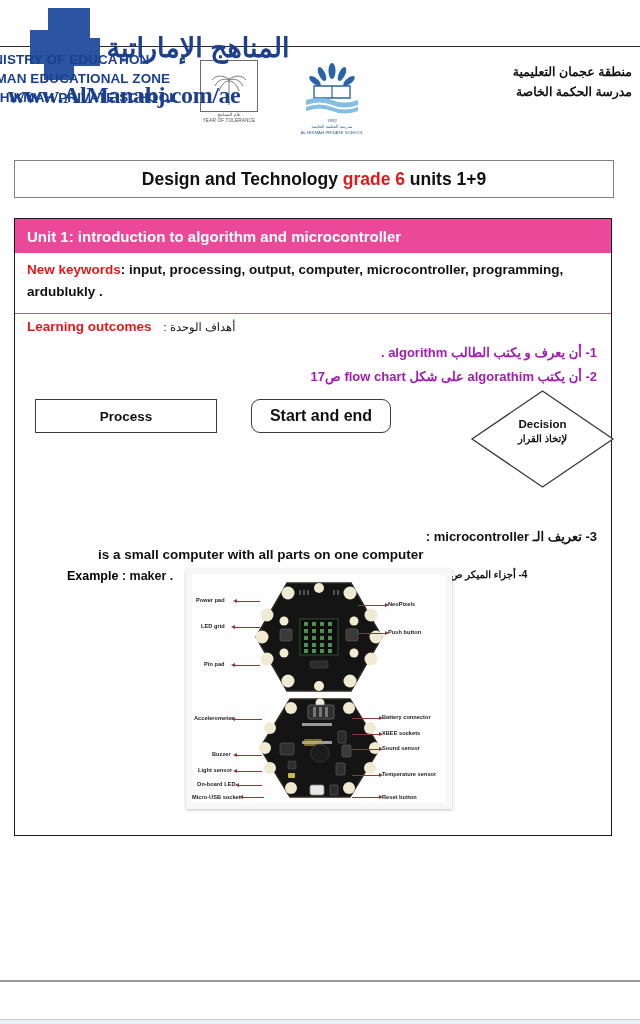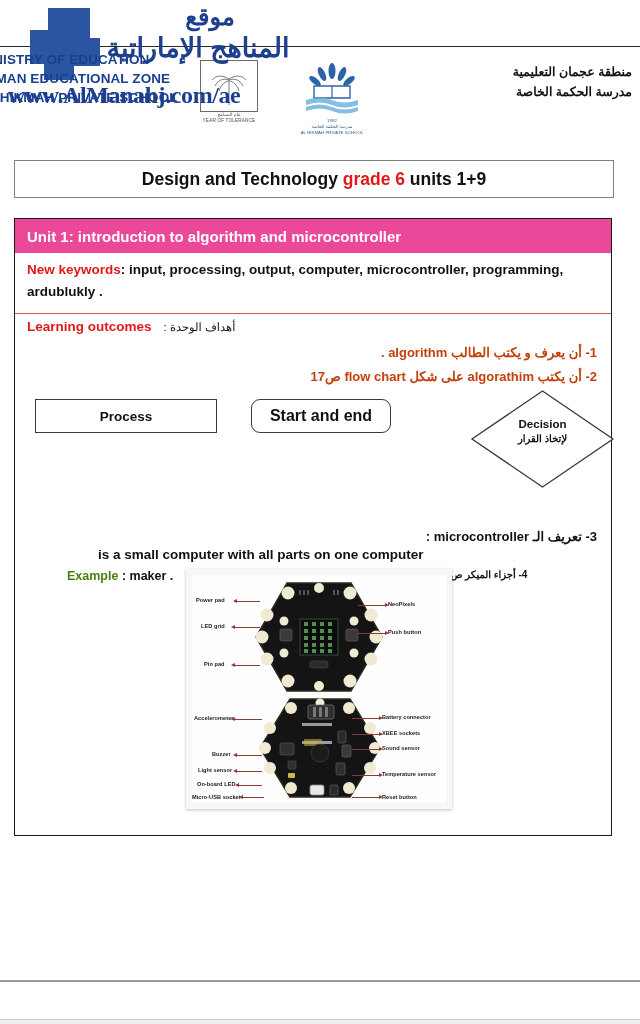--- a/index.html
+++ b/index.html
@@ -49,37 +49,37 @@
 
   .keywords{position:absolute;left:12px;top:40px;width:560px;font-size:13.5px;font-weight:bold;color:#111;line-height:22px;}
   .keywords .k-red{color:#e0191b;}
 
   .red-rule{position:absolute;left:0;top:94px;width:100%;height:1.4px;background:#d9534f;}
 
   .lo-row{position:absolute;left:12px;top:98px;width:560px;height:22px;}
   .lo-en{color:#e0191b;font-size:13.5px;font-weight:bold;}
   .lo-ar{color:#111;font-size:11.5px;font-weight:normal;direction:rtl;margin-left:12px;text-align:right;}
 
-  .ar-list{position:absolute;right:14px;top:122px;width:430px;text-align:right;direction:rtl;font-size:13px;font-weight:bold;color:#c2410c;line-height:24px;}
+  .ar-list{position:absolute;right:14px;top:122px;width:430px;text-align:right;direction:rtl;font-size:13px;font-weight:bold;color:#a21caf;line-height:24px;}
 
   
   .shapes{position:absolute;left:0;top:180px;width:100%;height:110px;}
   .shp-process{position:absolute;left:20px;top:0;width:180px;height:32px;border:1.4px solid #3a3a3a;display:flex;align-items:center;justify-content:center;font-size:13.5px;font-weight:bold;color:#111;}
   .shp-start{position:absolute;left:236px;top:0;width:138px;height:32px;border:1.4px solid #3a3a3a;border-radius:9px;display:flex;align-items:center;justify-content:center;font-size:16px;font-weight:bold;color:#111;}
   .shp-dec{position:absolute;left:455px;top:-10px;width:145px;height:100px;}
   .shp-dec svg{position:absolute;left:0;top:0;}
   .dec-txt{position:absolute;left:0;top:28px;width:145px;text-align:center;}
   .dec-en{font-size:11.5px;font-weight:bold;color:#111;line-height:15px;}
   .dec-ar{font-size:10px;font-weight:bold;color:#111;direction:rtl;line-height:14px;}
 
   
   .item3{position:absolute;right:14px;top:310px;width:430px;text-align:right;direction:rtl;font-size:13px;font-weight:bold;color:#111;}
   .def-en{position:absolute;left:48px;top:328px;width:420px;font-size:13.5px;font-weight:bold;color:#111;padding-left:35px;}
   .ex-line{position:absolute;left:52px;top:350px;font-size:12.5px;font-weight:bold;color:#111;}
-  .ex-line .ex-red{color:#4d7c0f;}
+  .ex-line .ex-red{color:#000000;}
   .item4{position:absolute;right:14px;top:350px;width:230px;text-align:center;direction:rtl;font-size:10px;font-weight:bold;color:#111;}
 
   
   .figure{position:absolute;left:171px;top:350px;width:266px;height:240px;background:#f7f7f7;box-shadow:0 1px 3px rgba(0,0,0,.25);}
   .fig-inner{position:absolute;left:6px;top:6px;width:254px;height:228px;background:#fefefe;}
   .board{position:absolute;}
   .lbl{position:absolute;font-size:5.6px;font-weight:bold;color:#1a1a1a;white-space:nowrap;letter-spacing:.05px;}
   .lbl.r{text-align:left;}
   .lead{position:absolute;height:1px;background:#8b3a3a;}
   .lead.arrowL:before{content:"";position:absolute;left:-3px;top:-2px;border-top:2.5px solid transparent;border-bottom:2.5px solid transparent;border-right:4px solid #8b3a3a;}
@@ -151,21 +151,20 @@
       <div>مدرسة الحكمة الخاصة</div>
       <div>AL HIKMAH PRIVATE SCHOOL</div>
     </div>
 
     <div class="hdr-right">
       <div>منطقة عجمان التعليمية</div>
       <div>مدرسة الحكمة الخاصة</div>
     </div>
 
     <div class="wm">
-      <div class="wm-ar1">موقع</div>
       <div class="wm-ar2">المناهج الإماراتية</div>
       <div class="wm-url">www.AlManahj.com/ae</div>
     </div>
   </div>
 
   <div class="title-box">
     <div class="t"><span>Design and Technology </span><span class="red">grade 6</span><span> units 1+9</span></div>
   </div>
 
   <div class="main-box">

